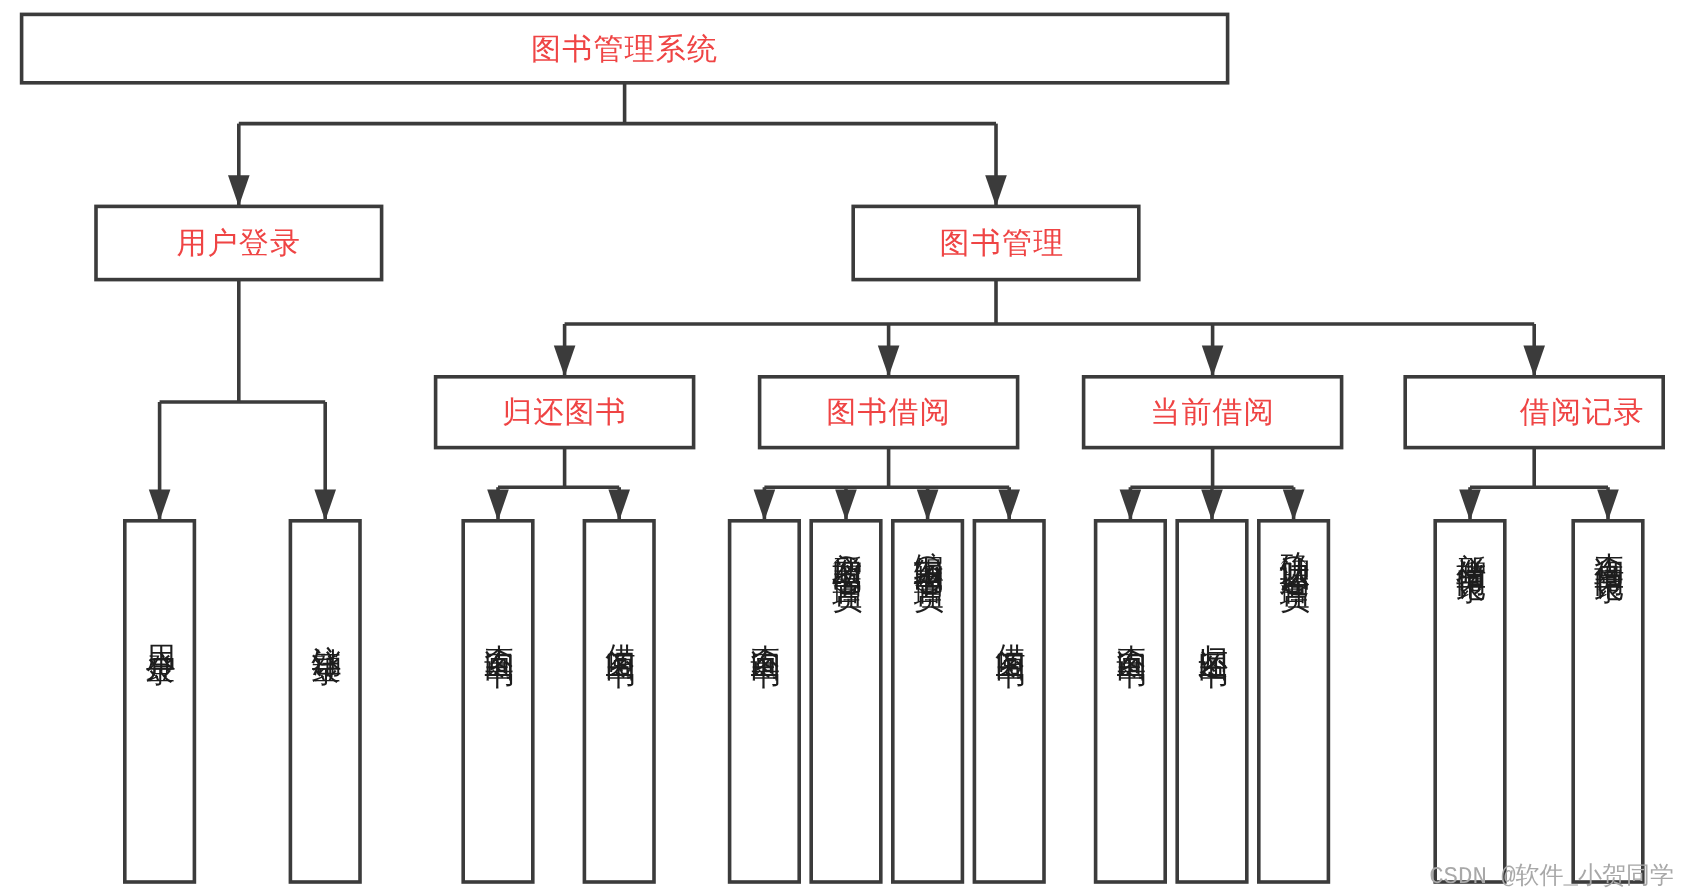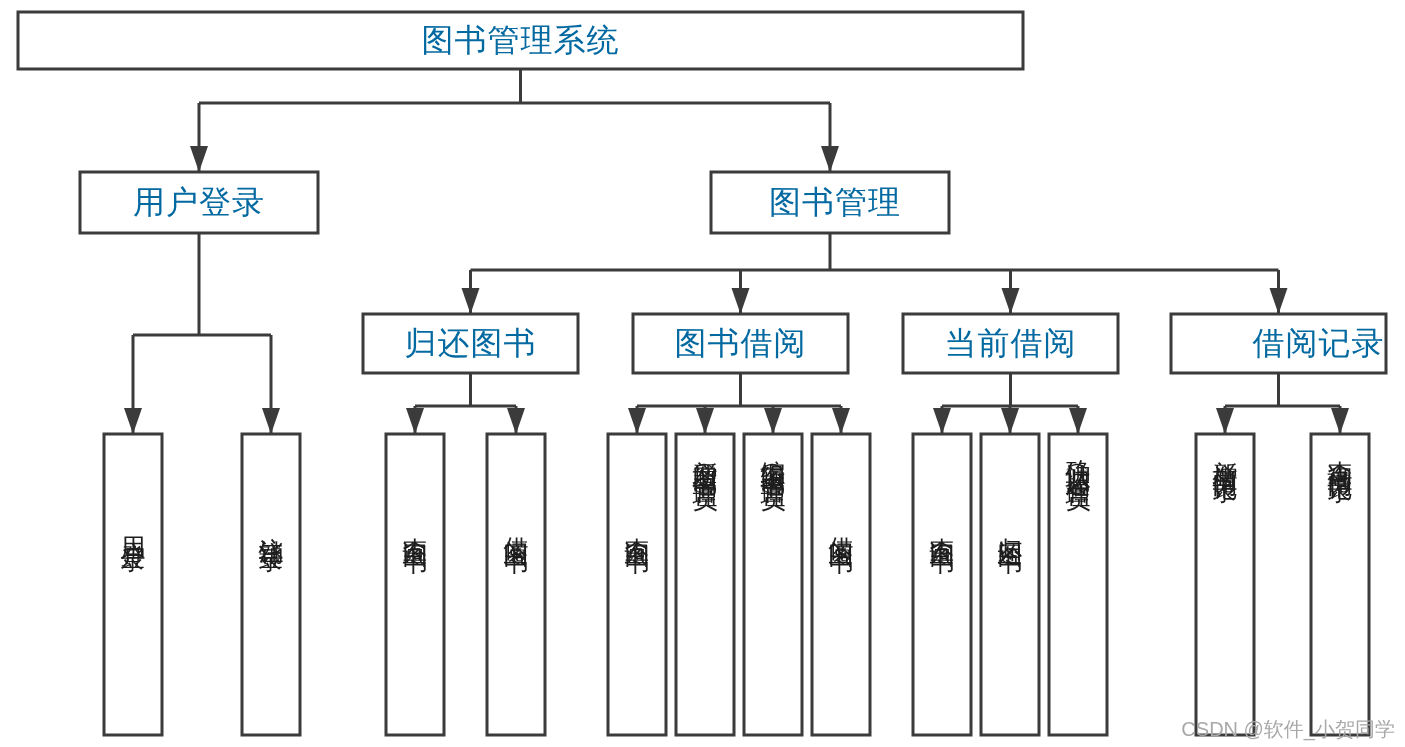--- a/index.html
+++ b/index.html
@@ -59,30 +59,30 @@
   }
   .hlabel-wrap {
     position: absolute;
     display: flex;
     align-items: center;
     justify-content: center;
     pointer-events: none;
   }
   .hlabel-text {
     font-family: Liberation Mono, monospace;
-    font-size: 32px;
-    color: #0369a1;
+    font-size: 25px;
+    color: #ef4444;
     letter-spacing: 1px;
     white-space: nowrap;
   }
   .watermark {
     position: absolute;
     right: 10px;
     bottom: 4px;
-    font-family: Liberation Sans, sans-serif;
+    font-family: Liberation Mono, monospace;
     font-size: 20px;
     color: #a8a8a8;
     white-space: nowrap;
     pointer-events: none;
     margin-left: 16px;
   }
 </style>
 </head>
 <body>
 

